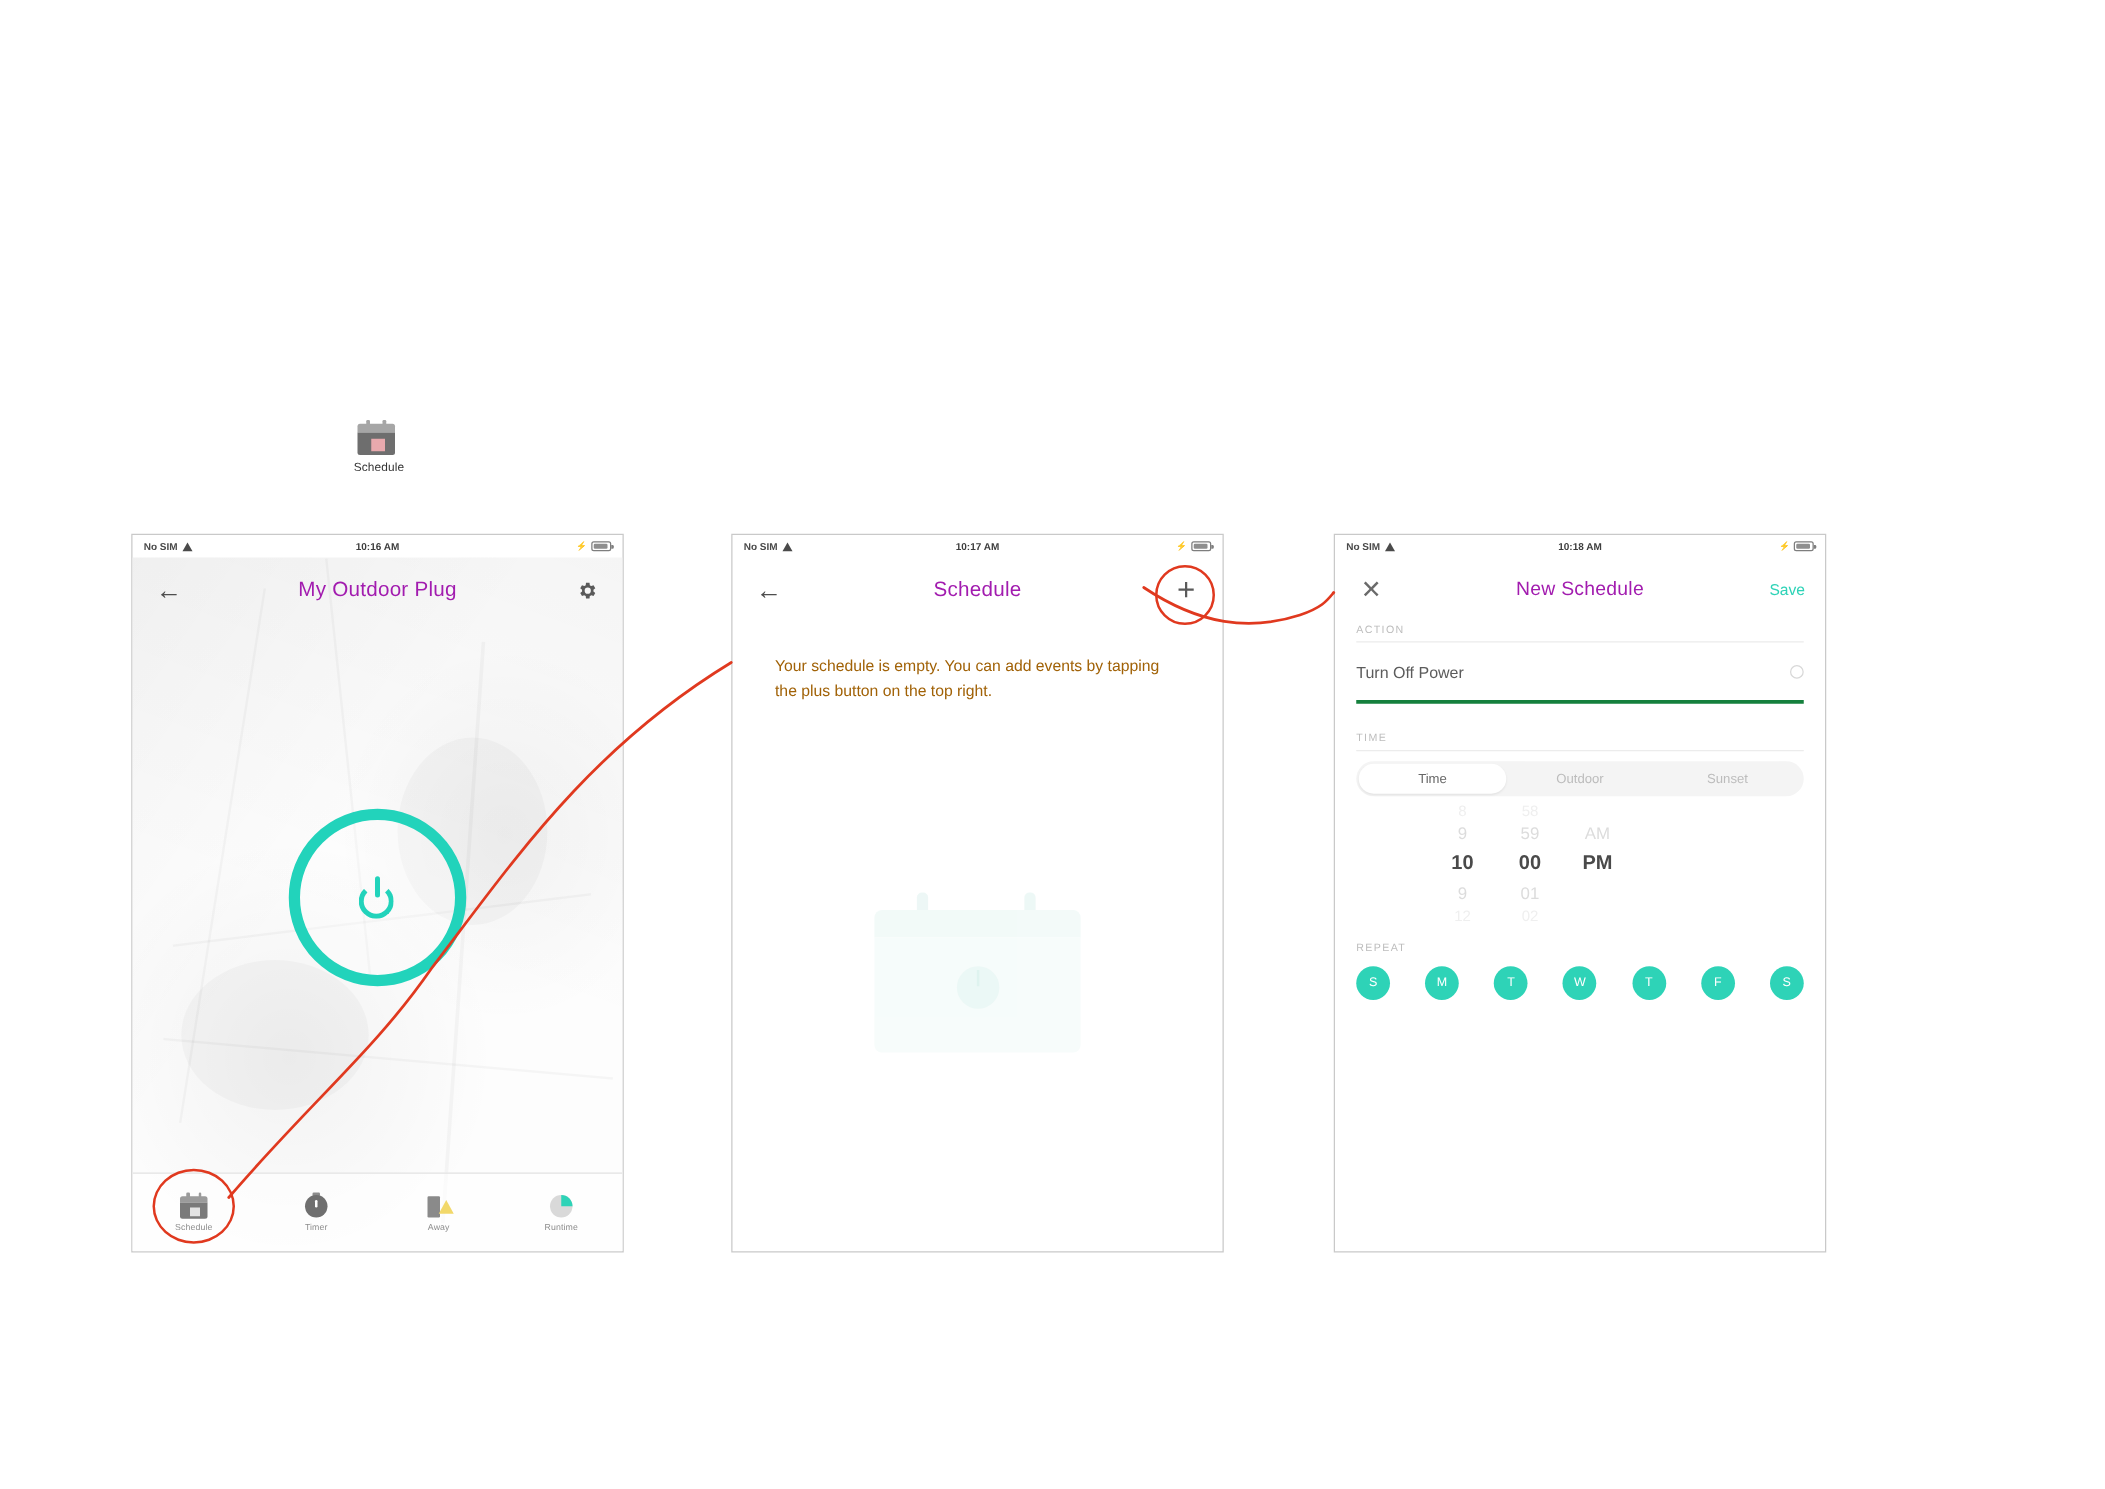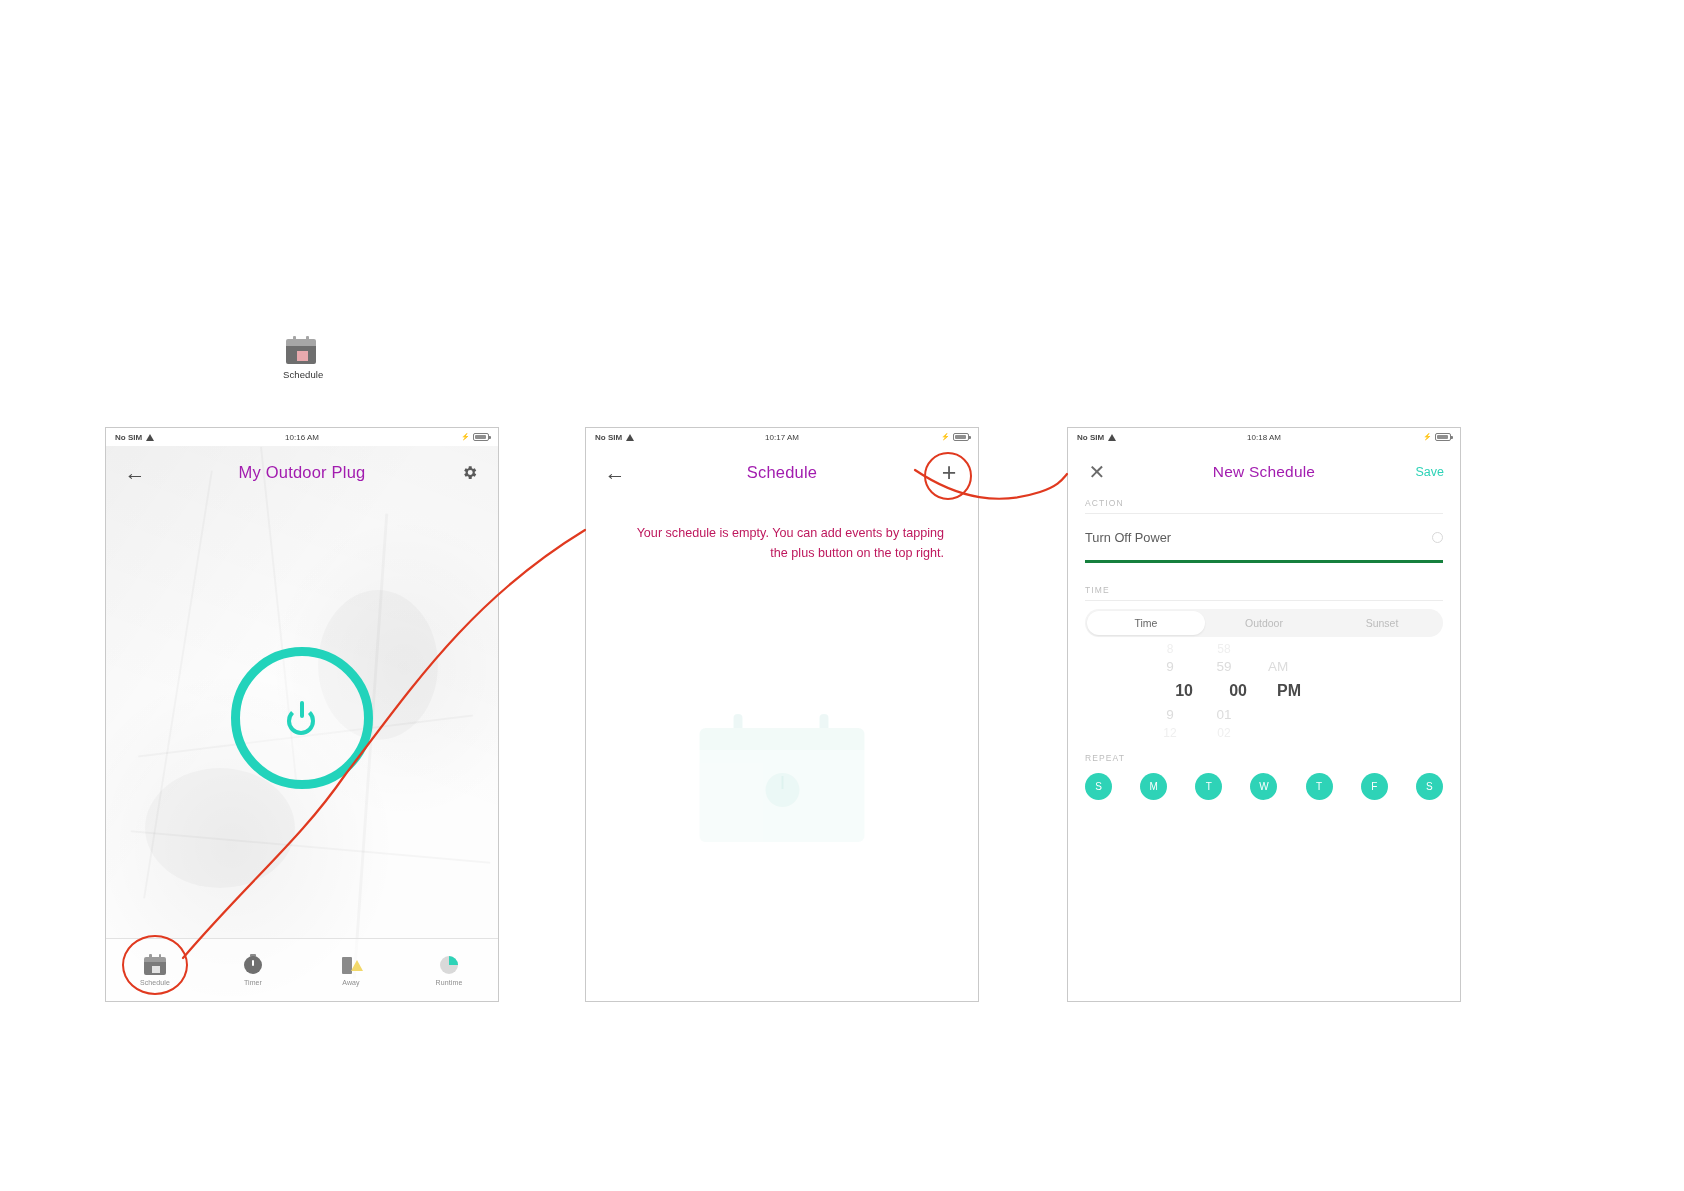--- a/index.html
+++ b/index.html
@@ -31,21 +31,21 @@
   #phone-1{left:105px;}
   #phone-2{left:585px;}
   #phone-3{left:1067px;}
 
   .statusbar{
     height:18px;display:flex;align-items:center;justify-content:space-between;
     padding:0 9px;font-size:8px;color:#4a4a4a;font-weight:bold;box-sizing:border-box;
     position:relative;z-index:5;
   }
   .sb-left{display:flex;align-items:center;gap:4px;}
-  .sb-center{position:absolute;left:0;right:0;text-align:center;font-size:8px;font-weight:normal;color:#3d3d3d;}
+  .sb-center{position:absolute;left:0;right:0;text-align:center;font-size:8px;font-weight:bold;color:#3d3d3d;}
   .sb-right{display:flex;align-items:center;gap:3px;z-index:2;}
   .wifi{width:9px;height:7px;position:relative;}
   .wifi:before{
     content:"";position:absolute;left:0;bottom:0;border-left:4.5px solid transparent;
     border-right:4.5px solid transparent;border-bottom:7px solid #4a4a4a;
   }
   .batt{width:16px;height:7.5px;border:1px solid #7e7e7e;border-radius:2px;position:relative;box-sizing:border-box;}
   .batt i{position:absolute;left:1px;top:1px;bottom:1px;right:2.5px;background:#8f8f8f;border-radius:1px;display:block;}
   .batt:after{content:"";position:absolute;right:-2.5px;top:2px;width:1.5px;height:3px;background:#7e7e7e;border-radius:0 1px 1px 0;}
   .bolt{font-size:7px;color:#6a6a6a;}
@@ -126,22 +126,22 @@
   .ic-run .c{position:absolute;left:2px;top:2px;width:18px;height:18px;border-radius:50%;background:#d9d9d9;}
   .ic-run .slice{position:absolute;left:11px;top:2px;width:9px;height:9px;background:#2ed3b7;border-radius:0 18px 0 0;}
 
   #schedule-tab-highlight{
     position:absolute;left:16px;bottom:6px;width:62px;height:56px;
     border:2px solid #e0391f;border-radius:50%;pointer-events:none;
   }
 
   
   #empty-text{
-    position:absolute;left:34px;right:34px;top:95px;text-align:right;
-    font-size:12.6px;line-height:1.62;color:#be185d;
+    position:absolute;left:34px;right:34px;top:95px;text-align:left;
+    font-size:12.6px;line-height:1.62;color:#a16207;
   }
   #empty-illustration{
     position:absolute;left:50%;top:350px;transform:translate(-50%,-50%);
     width:165px;height:128px;opacity:.5;
   }
   #empty-illustration .top{position:absolute;left:0;top:14px;width:165px;height:22px;background:#e7f6f3;border-radius:6px 6px 0 0;}
   #empty-illustration .body{position:absolute;left:0;top:36px;width:165px;height:92px;background:#effaf8;border-radius:0 0 6px 6px;}
   #empty-illustration .pin{position:absolute;top:0;width:9px;height:18px;background:#dcf1ee;border-radius:4px;}
   #empty-illustration .pin.l{left:34px;}
   #empty-illustration .pin.r{left:120px;}
@@ -173,21 +173,21 @@
   .seg{flex:1;height:24px;display:flex;align-items:center;justify-content:center;font-size:10.5px;color:#bcbcbc;border-radius:12px;}
   .seg.active{background:#ffffff;color:#676767;box-shadow:0 1px 2px rgba(0,0,0,.08);}
 
   #time-picker{margin:6px 17px 0;position:relative;height:84px;}
   .pick-col{position:absolute;top:0;width:46px;text-align:center;}
   #col-hour{left:62px;}
   #col-min{left:116px;}
   #col-mer{left:170px;}
   .pk{font-size:13.5px;line-height:24px;color:#dcdcdc;}
   .pk.far{color:#efefef;font-size:12px;line-height:12px;}
-  .pk.sel{font-size:16px;color:#4a4a4a;font-weight:bold;line-height:24px;text-align:right;}
+  .pk.sel{font-size:16px;color:#4a4a4a;font-weight:bold;line-height:24px;}
   #picker-band{
     position:absolute;left:0;right:0;top:30px;height:25px;background:#f6f6f6;border-radius:3px;z-index:-1;
   }
 
   #repeat-days{margin:10px 17px 0;display:flex;justify-content:space-between;}
   .day{
     width:27px;height:27px;border-radius:50%;background:#2ed3b7;color:#ffffff;
     display:flex;align-items:center;justify-content:center;font-size:10px;
   }
 

